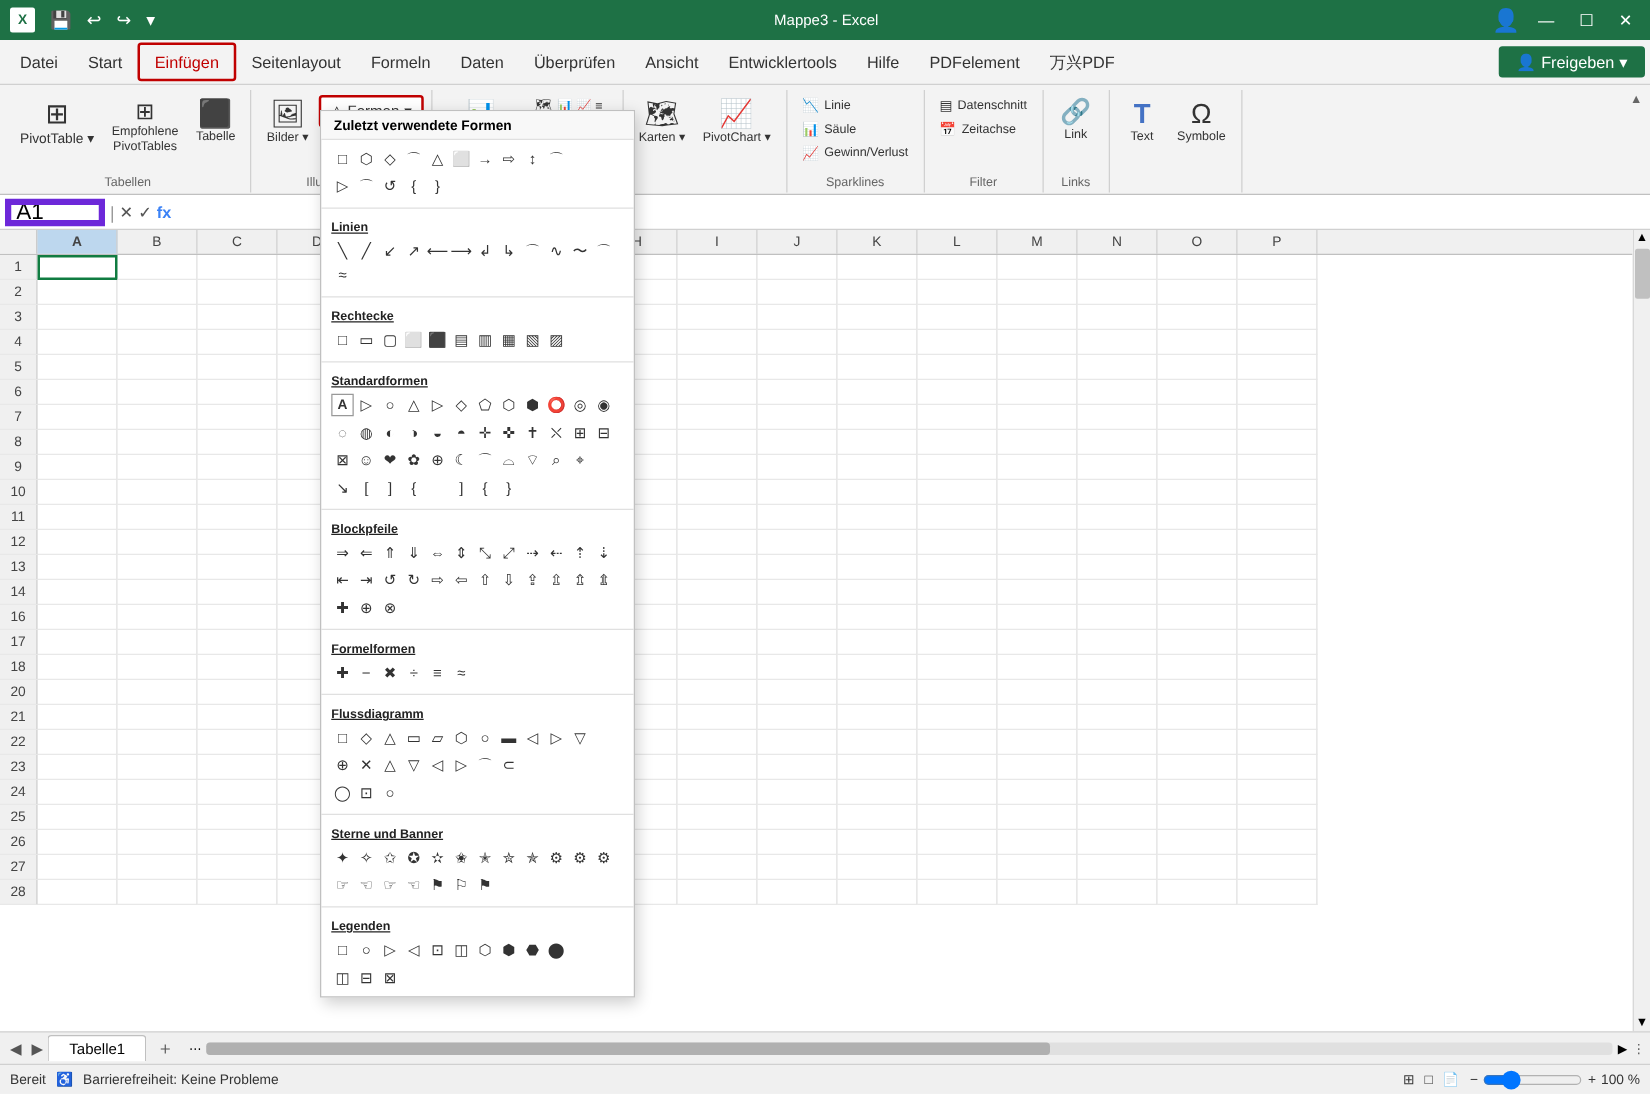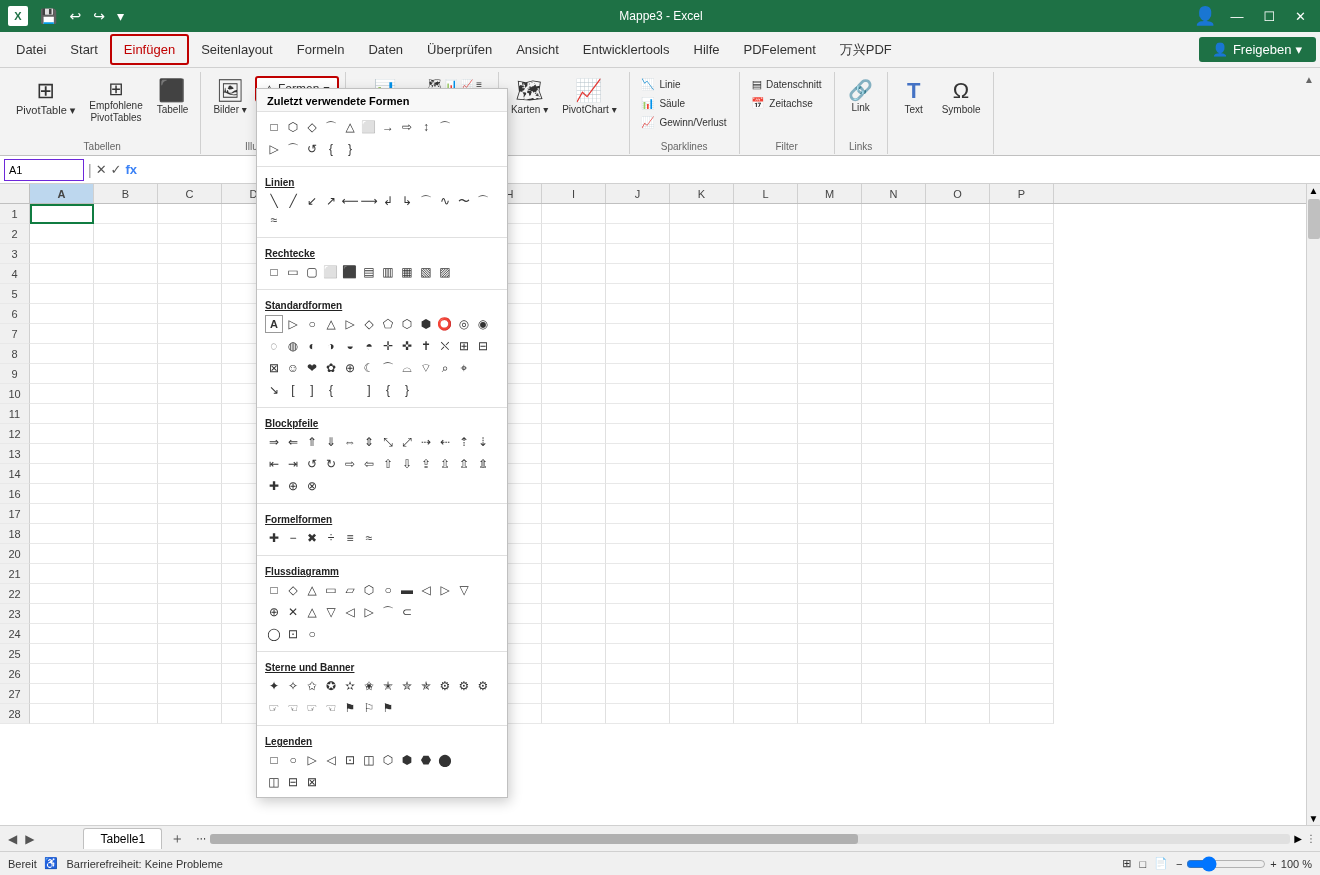--- a/index.html
+++ b/index.html
@@ -123,23 +123,23 @@
       background: white;
       height: 28px;
       display: flex;
       align-items: center;
       border-bottom: 1px solid #d0d0d0;
       padding: 0 4px;
       gap: 4px;
     }
     .name-box {
       width: 80px;
-      border: 1px solid #6d28d9;
+      border: 5px solid #6d28d9;
       padding: 2px 4px;
-      font-size: 11px;
+      font-size: 18px;
       height: 22px;
     }
     .formula-icons { display: flex; gap: 4px; color: #555; font-size: 13px; }
     .formula-input { flex: 1; border: none; outline: none; font-size: 13px; padding: 0 4px; }
 
     
     .sheet-area {
       display: flex;
       flex: 1;
       overflow: hidden;
@@ -252,21 +252,20 @@
     .status-right { display: flex; align-items: center; gap: 8px; }
     .zoom-slider { display: flex; align-items: center; gap: 4px; }
     .sheet-tab {
       padding: 3px 16px;
       font-size: 12px;
       cursor: pointer;
       border: 1px solid #c0c0c0;
       border-bottom: none;
       border-radius: 3px 3px 0 0;
       background: #e0e0e0;
-      margin-left: 45px;
     }
     .sheet-tab.active { background: white; font-weight: 500; }
     .add-sheet-btn { padding: 3px 8px; font-size: 14px; cursor: pointer; background: none; border: none; color: #555; }
     .ribbon-small-btn {
       display: flex;
       align-items: center;
       gap: 4px;
       padding: 2px 6px;
       cursor: pointer;
       border-radius: 2px;

